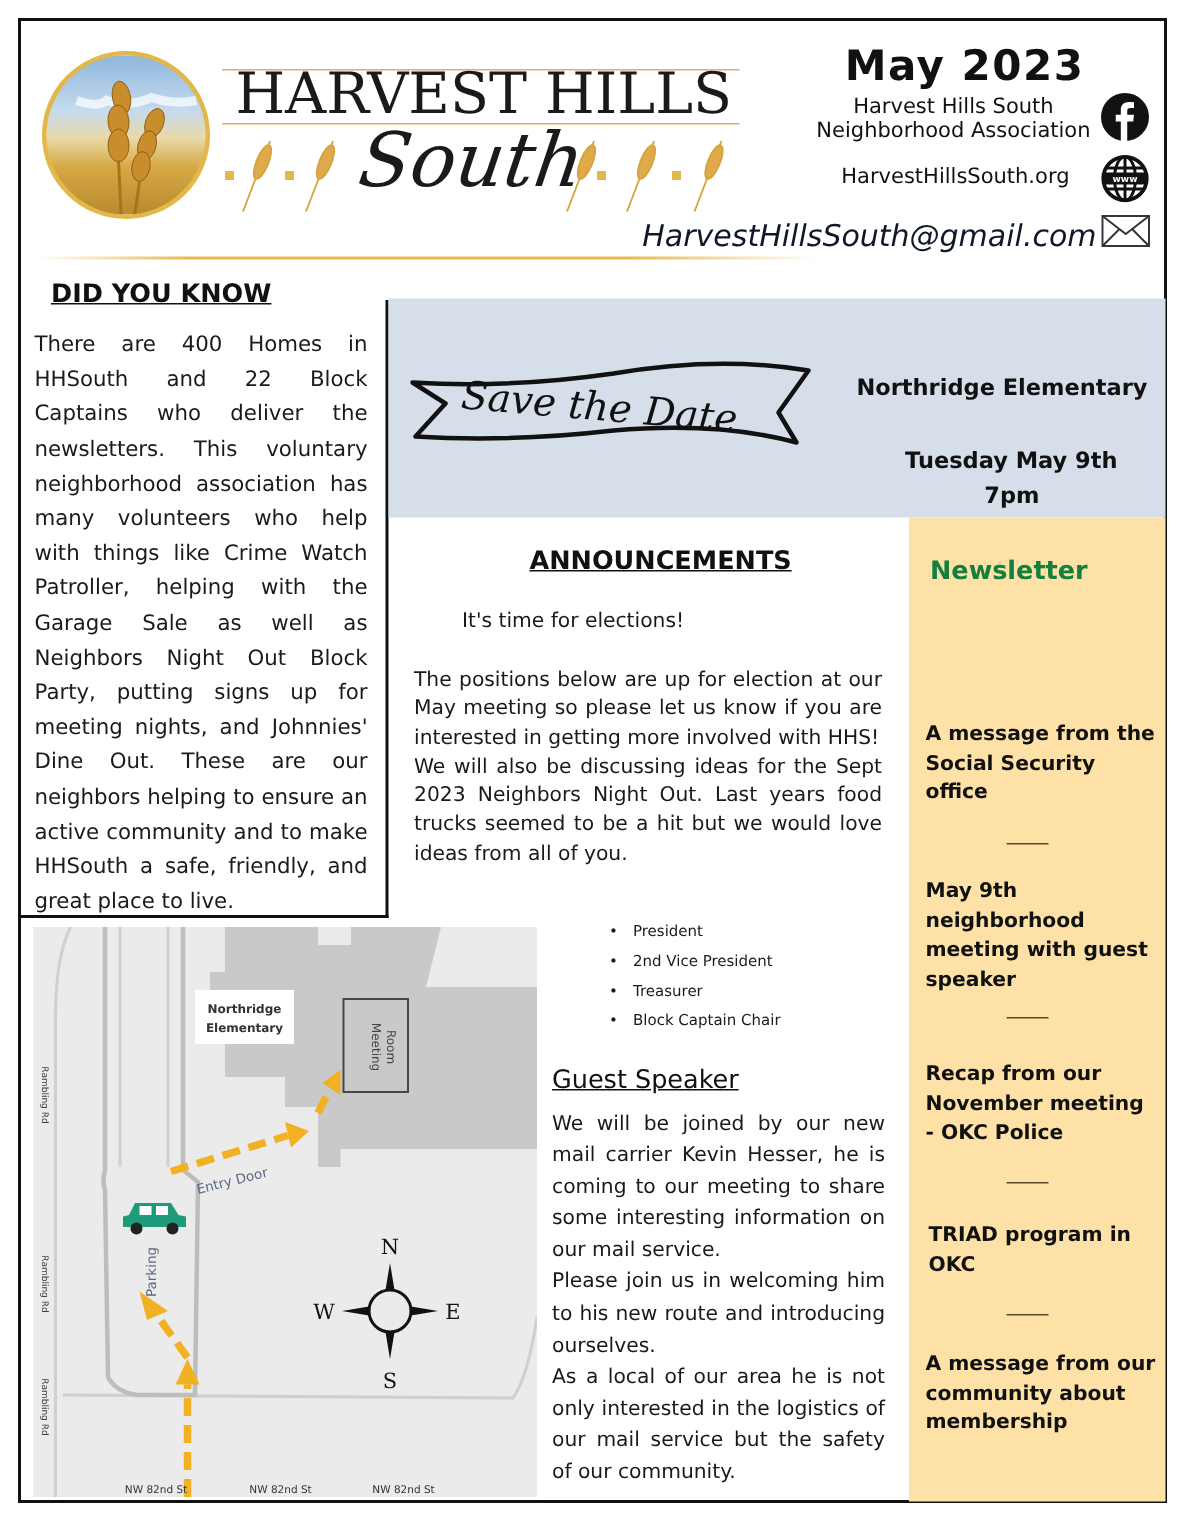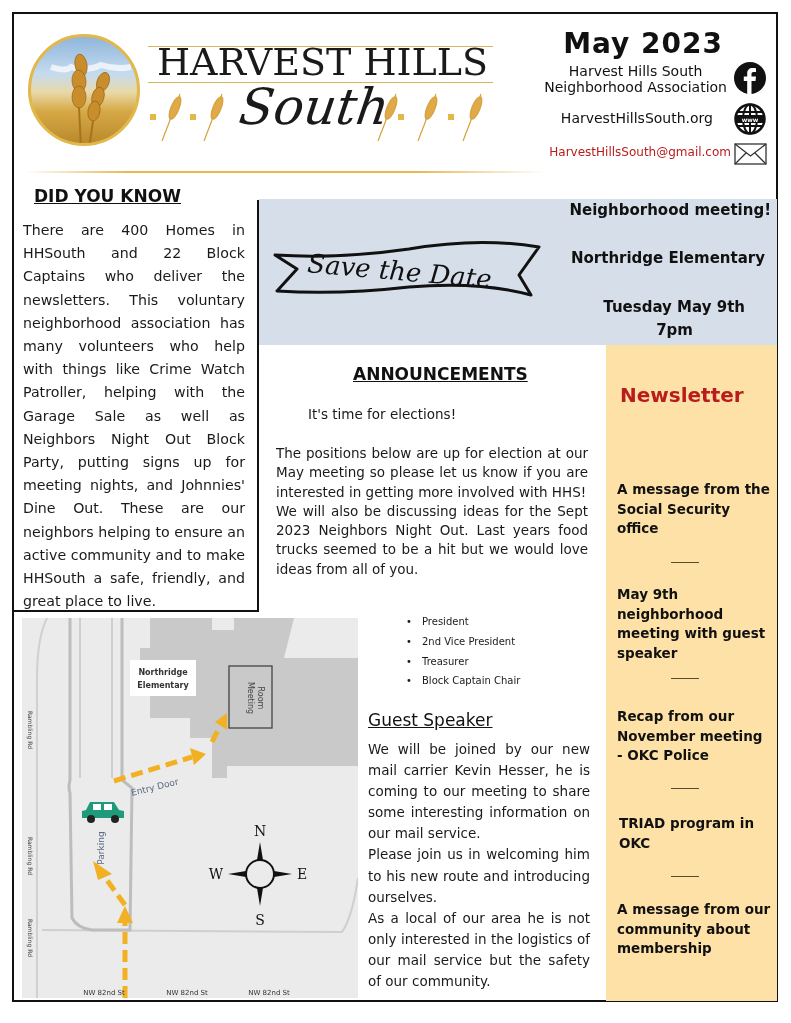--- a/index.html
+++ b/index.html
@@ -18,21 +18,21 @@
     font-family: "DejaVu Serif", serif; font-size: 38px; letter-spacing: 0px; color: #1a1a1a; }
   .logo-south { position: absolute; left: 240px; top: 78px; font-family: "DejaVu Serif", serif; font-style: italic;
     font-size: 50px; color: #1a1a1a; transform: skewX(-8deg); }
   .wheat-row { position: absolute; top: 88px; }
   .header-rule { position: absolute; left: 25px; top: 171px; width: 520px; height: 2px;
     background: linear-gradient(90deg, #fff 0%, #e7b84c 20%, #e7b84c 75%, #fff 100%); }
 
   .month { position: absolute; right: 68px; top: 27px; font-size: 28px; font-weight: bold; letter-spacing: 1px; color: #111; }
   .assoc { position: absolute; right: 64px; top: 63px; text-align: center; font-size: 14px; line-height: 16px; color: #111; }
   .site { position: absolute; right: 78px; top: 110px; font-size: 14px; color: #111; }
-  .email { position: absolute; right: 60px; top: 145px; font-size: 12px; color: #b91c1c; }
+  .email { position: absolute; right: 60px; top: 145px; font-size: 20px; color: #0f172a; font-style: italic; }
   .ico { position: absolute; }
 
   
   .dyk-box { position: absolute; left: 12px; top: 200px; width: 247px; height: 412px; border-right: 2px solid #111; border-bottom: 2px solid #111; }
   .dyk-title { position: absolute; left: 34px; top: 186px; font-size: 17px; font-weight: bold; text-decoration: underline; color: #111; }
   .dyk-text { position: absolute; left: 23px; top: 219px; width: 222px; font-size: 14.2px; line-height: 23.2px; text-align: justify; color: #1a1a1a; }
 
   
   .std { position: absolute; left: 259px; top: 199px; width: 518px; height: 146px; background: #d6dfe9; }
   .std-banner { position: absolute; left: 10px; top: 30px; }
@@ -43,21 +43,21 @@
   .ann-sub { position: absolute; left: 280px; top: 406px; font-size: 13.5px; color: #1a1a1a; margin-left: 28px; }
   .ann-body { position: absolute; left: 276px; top: 444px; width: 312px; font-size: 13.5px; line-height: 19.3px; text-align: justify; color: #1a1a1a; }
   .ann-list { position: absolute; left: 406px; top: 612px; font-size: 10px; line-height: 19.8px; color: #1a1a1a; list-style: none; }
   .ann-list li { position: relative; padding-left: 16px; }
   .ann-list li::before { content: "•"; position: absolute; left: 0; top: 0; }
   .gs-title { position: absolute; left: 368px; top: 710px; font-size: 17px; text-decoration: underline; color: #111; }
   .gs-body { position: absolute; left: 368px; top: 739px; width: 222px; font-size: 13.5px; line-height: 21.1px; text-align: justify; color: #1a1a1a; }
 
   
   .hl { position: absolute; left: 606px; top: 345px; width: 171px; height: 656px; background: #fde1a6; }
-  .hl-title { position: absolute; left: 14px; top: 34px; font-size: 20px; font-weight: bold; line-height: 32px; color: #b91c1c; }
+  .hl-title { position: absolute; left: 14px; top: 20px; font-size: 17px; font-weight: bold; line-height: 32px; color: #15803d; }
   .hl-item { position: absolute; left: 11px; width: 155px; font-size: 13.5px; font-weight: bold; line-height: 19.5px; color: #111; }
   .hl-sep { position: absolute; left: 65px; width: 28px; height: 1px; background: #5a4a30; }
 
   
   .map { position: absolute; left: 22px; top: 618px; width: 336px; height: 380px; }
 </style>
 </head>
 <body>
 
 <div class="frame"></div>
@@ -128,21 +128,20 @@
 
 <div class="dyk-box"></div>
 <div class="dyk-title">DID YOU KNOW</div>
 <div class="dyk-text">There are 400 Homes in HHSouth and 22 Block Captains who deliver the newsletters. This voluntary neighborhood association has many volunteers who help with things like Crime Watch Patroller, helping with the Garage Sale as well as Neighbors Night Out Block Party, putting  signs up for meeting nights, and Johnnies' Dine Out. These are our neighbors helping to ensure an active community and to make HHSouth a safe, friendly, and great place to live.</div>
 
 <div class="std">
   <svg class="std-banner" width="300" height="80" viewBox="0 0 300 80">
     <path d="M6 26 L28 40 L8 62 Q70 66 140 58 Q210 52 262 66 L250 46 L270 18 Q210 8 140 20 Q70 30 6 26 Z" fill="none" stroke="#111" stroke-width="3" stroke-linejoin="round"></path>
     <text x="38" y="52" font-family="DejaVu Serif, serif" font-style="italic" font-size="26" fill="#111" transform="rotate(5 140 45)">Save the Date</text>
   </svg>
-  <div class="std-right" style="top:2px;right:6px">Neighborhood meeting!</div>
   <div class="std-right" style="top:50px;right:12px">Northridge Elementary</div>
   <div class="std-right" style="top:99px;right:32px">Tuesday May 9th</div>
   <div class="std-right" style="top:122px;right:84px">7pm</div>
 </div>
 
 <div class="ann-title">ANNOUNCEMENTS</div>
 <div class="ann-sub">It's time for elections!</div>
 <div class="ann-body">
   <div>The positions below are up for election at our May meeting so please let us know if you are interested in getting more involved with HHS!</div>
   <div>We will also be discussing ideas for the Sept 2023 Neighbors Night Out. Last years food trucks seemed to be a hit but we would love ideas from all of you.</div>

